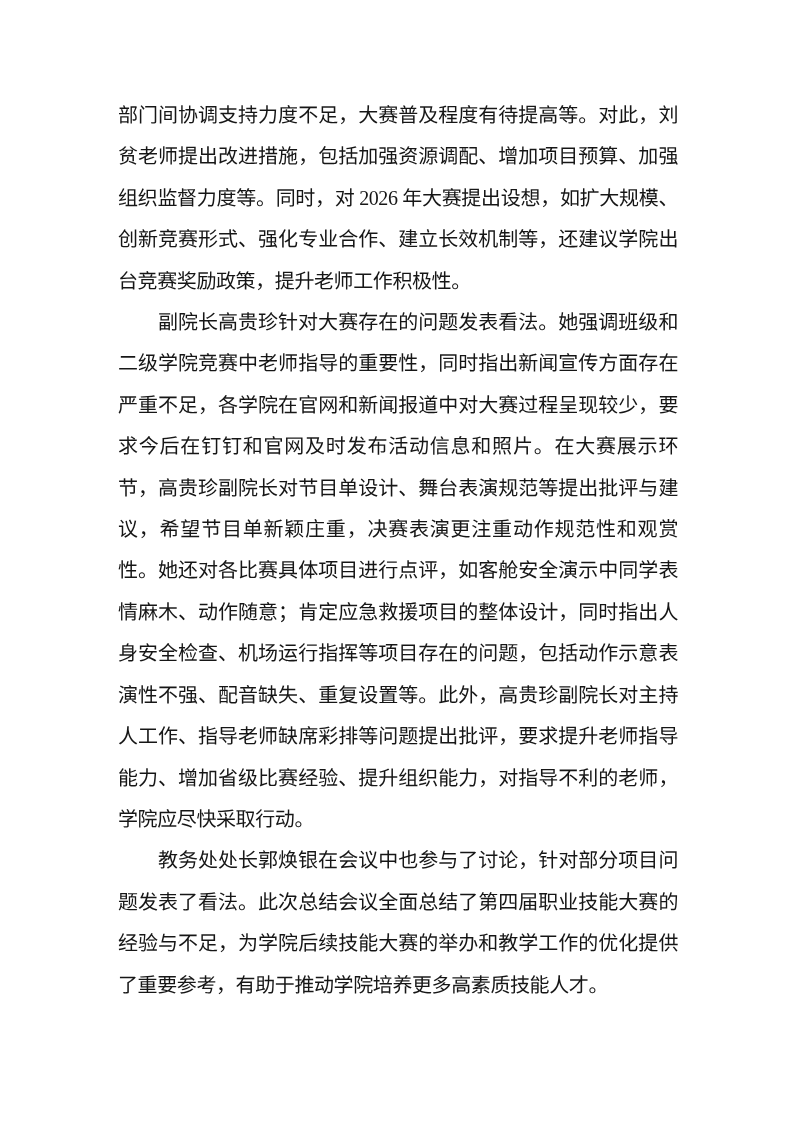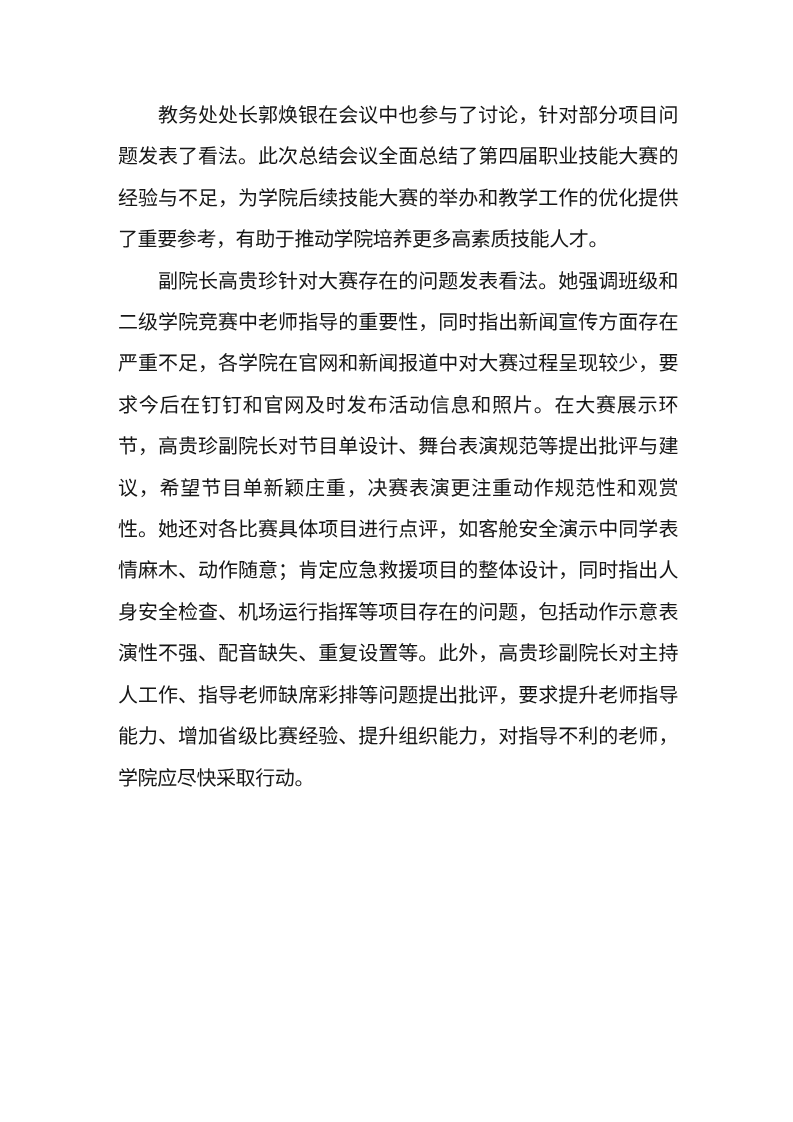--- a/index.html
+++ b/index.html
@@ -39,16 +39,17 @@
   }
   .para.indent {
     text-indent: 2em;
   }
 </style>
 </head>
 <body>
 
 <div class="page">
   <div class="doc-body">
+    <p class="para">部门间协调支持力度不足，大赛普及程度有待提高等。对此，刘贫老师提出改进措施，包括加强资源调配、增加项目预算、加强组织监督力度等。同时，对 2026 年大赛提出设想，如扩大规模、创新竞赛形式、强化专业合作、建立长效机制等，还建议学院出台竞赛奖励政策，提升老师工作积极性。</p>
+    <p class="para indent">副院长高贵珍针对大赛存在的问题发表看法。她强调班级和二级学院竞赛中老师指导的重要性，同时指出新闻宣传方面存在严重不足，各学院在官网和新闻报道中对大赛过程呈现较少，要求今后在钉钉和官网及时发布活动信息和照片。在大赛展示环节，高贵珍副院长对节目单设计、舞台表演规范等提出批评与建议，希望节目单新颖庄重，决赛表演更注重动作规范性和观赏性。她还对各比赛具体项目进行点评，如客舱安全演示中同学表情麻木、动作随意；肯定应急救援项目的整体设计，同时指出人身安全检查、机场运行指挥等项目存在的问题，包括动作示意表演性不强、配音缺失、重复设置等。此外，高贵珍副院长对主持人工作、指导老师缺席彩排等问题提出批评，要求提升老师指导能力、增加省级比赛经验、提升组织能力，对指导不利的老师，学院应尽快采取行动。</p>
     <p class="para indent">教务处处长郭焕银在会议中也参与了讨论，针对部分项目问题发表了看法。此次总结会议全面总结了第四届职业技能大赛的经验与不足，为学院后续技能大赛的举办和教学工作的优化提供了重要参考，有助于推动学院培养更多高素质技能人才。</p>
-    <p class="para indent">副院长高贵珍针对大赛存在的问题发表看法。她强调班级和二级学院竞赛中老师指导的重要性，同时指出新闻宣传方面存在严重不足，各学院在官网和新闻报道中对大赛过程呈现较少，要求今后在钉钉和官网及时发布活动信息和照片。在大赛展示环节，高贵珍副院长对节目单设计、舞台表演规范等提出批评与建议，希望节目单新颖庄重，决赛表演更注重动作规范性和观赏性。她还对各比赛具体项目进行点评，如客舱安全演示中同学表情麻木、动作随意；肯定应急救援项目的整体设计，同时指出人身安全检查、机场运行指挥等项目存在的问题，包括动作示意表演性不强、配音缺失、重复设置等。此外，高贵珍副院长对主持人工作、指导老师缺席彩排等问题提出批评，要求提升老师指导能力、增加省级比赛经验、提升组织能力，对指导不利的老师，学院应尽快采取行动。</p>
   </div>
 </div>
 
 </body></html>

